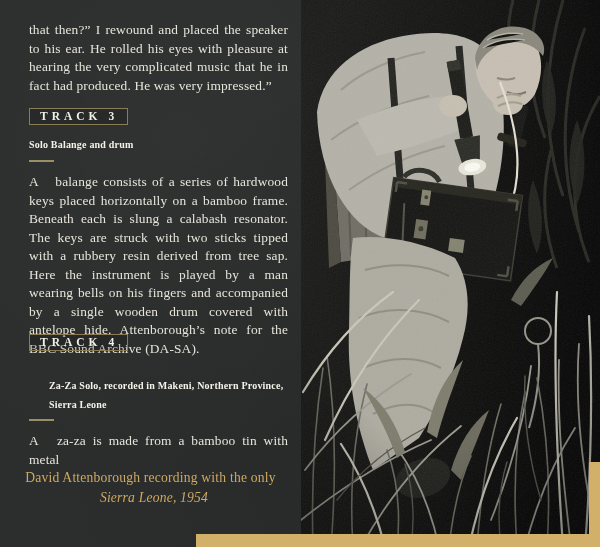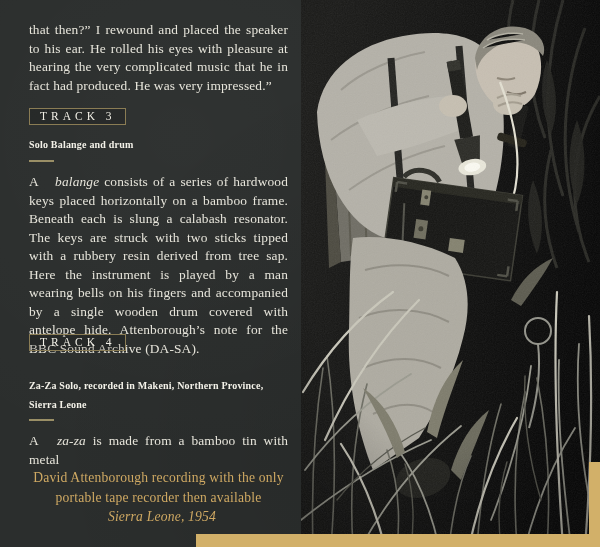--- a/index.html
+++ b/index.html
@@ -15,39 +15,39 @@
   .body-p{
     position:absolute;left:0;width:259px;margin:0;
     color:#e7e5db;font-size:13.4px;line-height:18.5px;
     text-align:justify;letter-spacing:.15px;
   }
   .intro{top:21px;}
   .track-box{
     position:absolute;left:0;display:inline-block;
     border:1px solid #8a7c54;background:rgba(0,0,0,0.14);
     padding:1px 9px 2px 10px;
-    color:#f1efe6;font-size:11.5px;font-weight:400;letter-spacing:4px;
+    color:#f1efe6;font-size:11.5px;font-weight:700;letter-spacing:4px;
   }
   .tb3{top:108px;}
   .tb4{top:334px;}
   .track-title{
     position:absolute;left:0;width:259px;margin:0;
     color:#f4f2e9;font-size:10px;font-weight:700;line-height:18.5px;letter-spacing:.2px;
   }
   .tt3{top:136px;}
-  .tt4{top:377px;}
+  .tt4{top:377px;margin-left:20px;}
   .gold-rule{position:absolute;left:0;width:25px;height:2px;background:#9a8f66;}
   .gr3{top:160px;}
   .gr4{top:419px;}
   .b3{top:173px;}
   .b4{top:432px;}
-  .ital{font-style:italic;margin-left:12px;}
+  .ital{margin-left:12px;}
   
   .caption{
-    position:absolute;left:8px;top:468px;width:301px;text-align:center;
+    position:absolute;left:0;top:468px;width:301px;text-align:center;
     color:#cfa963;font-size:13.6px;line-height:19.5px;letter-spacing:.2px;font-family:Liberation Serif, serif;
   }
   .caption .cl{display:block;}
   .caption .cl3{font-style:italic;margin-left:7px;}
   
   .photo{position:absolute;left:301px;top:0;width:299px;height:547px;background:#0d0d0c;}
   .photo svg{display:block;}
   
   .gold-bottom{position:absolute;left:196px;top:534px;width:404px;height:13px;background:#d2b069;z-index:5;}
   .gold-right{position:absolute;left:589px;top:462px;width:11px;height:85px;background:#d2b069;z-index:5;}
@@ -71,21 +71,20 @@
     <div class="track-box tb4">
       <span>TRACK 4</span>
     </div>
     <h3 class="track-title tt4">Za-Za Solo, recorded in Makeni, Northern Province, Sierra Leone</h3>
     <div class="gold-rule gr4"></div>
     <p class="body-p b4"><span>A </span><span class="ital">za-za</span><span> is made from a bamboo tin with metal</span></p>
   </div>
 
   <div class="caption">
     <span class="cl">David Attenborough recording with the only</span>
-    <span class="cl">portable tape recorder then available</span>
     <span class="cl cl3">Sierra Leone, 1954</span>
   </div>
 
   <div class="photo">
     <svg width="299" height="547" viewBox="0 0 299 547" xmlns="http://www.w3.org/2000/svg">
       <defs>
         <linearGradient id="bgG" x1="0" y1="0" x2="1" y2="0.3">
           <stop offset="0" stop-color="#1c1c1a"></stop>
           <stop offset="0.55" stop-color="#111110"></stop>
           <stop offset="1" stop-color="#070707"></stop>

